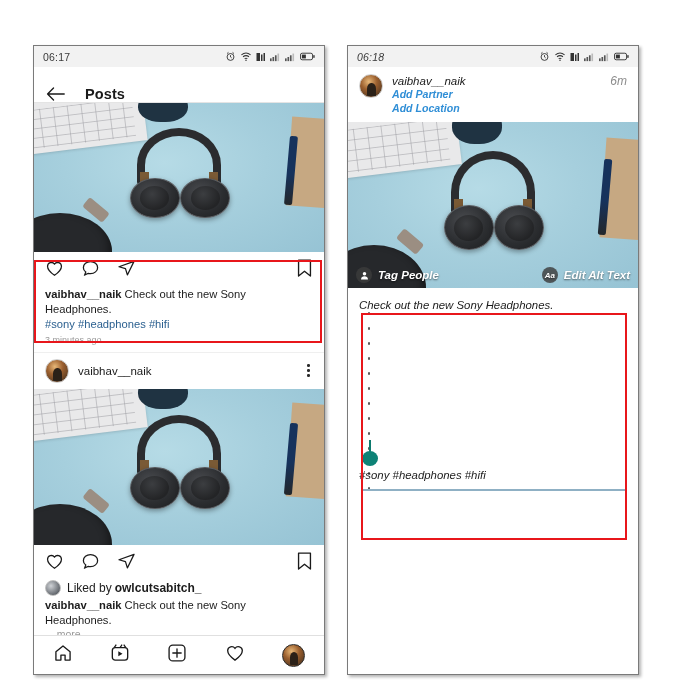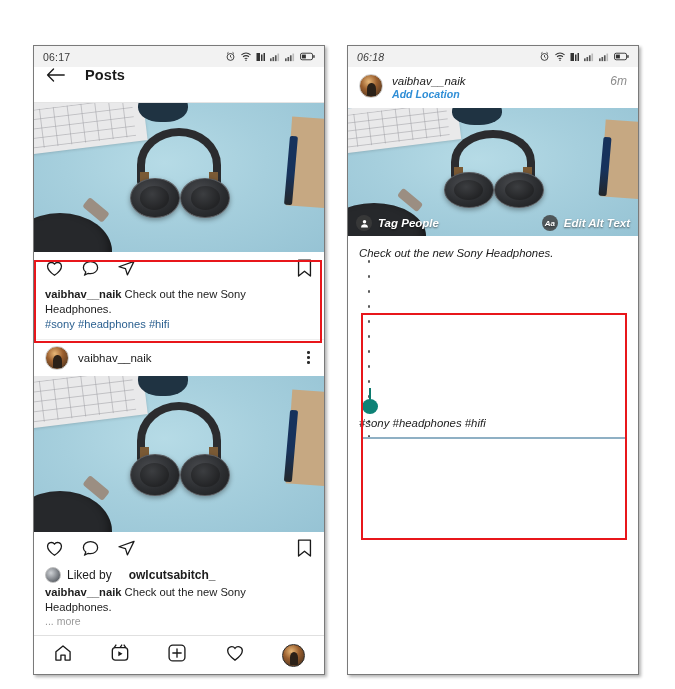--- a/index.html
+++ b/index.html
@@ -46,21 +46,21 @@
     align-items: center;
     gap: 4px;
   }
   .status-icons svg { display: block; }
 
   
   .appbar {
     height: 36px;
     background: #ffffff;
     display: flex;
-    align-items: flex-start;
+    align-items: flex-end;
     padding: 0 12px;
     box-sizing: border-box;
     border-bottom: 1px solid #e4e4e4;
   }
   .appbar-title {
     font-size: 14.5px;
     font-weight: bold;
     color: #1a1a1a;
     margin-left: 20px;
     letter-spacing: 0.1px;
@@ -200,21 +200,21 @@
     color: #1c1c1c;
     margin-bottom: 2px;
   }
   .liked-av {
     width: 14px; height: 14px; border-radius: 50%;
     background: radial-gradient(circle at 35% 35%, #cfd2d6, #3a3f46);
     margin-right: 6px;
     flex: none;
     border: 1px solid #bdbdbd;
   }
-  .liked-name { font-weight: bold; margin-left: 17px; }
+  .liked-name { font-weight: bold; margin-left: 3px; }
   .more-line { font-size: 10.5px; color: #9a9a9a; margin-top: 1px; }
 
   
   .post-header {
     display: flex;
     align-items: center;
     padding: 6px 11px;
     background: #fff;
     border-top: 1px solid #efefef;
   }
@@ -481,20 +481,21 @@
         </svg>
     </span>
   </div>
 
   <div class="caption-block">
     <div class="caption-line">
       <span class="caption-user">vaibhav__naik</span>
       <span>Check out the new Sony Headphones.</span>
     </div>
     <div class="hashtags">#sony #headphones #hifi</div>
+    <div class="timeago">3 minutes ago</div>
   </div>
 
   <div class="post-header">
     <span class="avatar"></span>
     <span class="post-username">vaibhav__naik</span>
     <span class="dots-v">
         <i></i>
         <i></i>
         <i></i>
       </span>
@@ -621,26 +622,27 @@
           <rect x="23" y="4" width="2.4" height="5" rx="1" fill="#333"></rect>
         </svg>
     </span>
   </div>
 
 
   <div class="edit-user-row">
     <span class="avatar"></span>
     <span class="edit-user-info">
       <div class="edit-username">vaibhav__naik</div>
+      <div class="edit-link">Add Partner</div>
       <div class="edit-link">Add Location</div>
     </span>
     <span class="edit-time">6m</span>
   </div>
 
-  <div class="photo" style="height:128px">
+  <div class="photo" style="height:166px">
     <div class="photo-inner">
       <div class="ph-bg"></div>
       <div class="ph-keyboard"></div>
       <div class="ph-mouse"></div>
       <div class="ph-pad"></div>
       <div class="ph-pen"></div>
       <div class="ph-case"></div>
       <div class="ph-case-loop"></div>
       <div class="ph-band"></div>
       <div class="ph-hinge l"></div>

